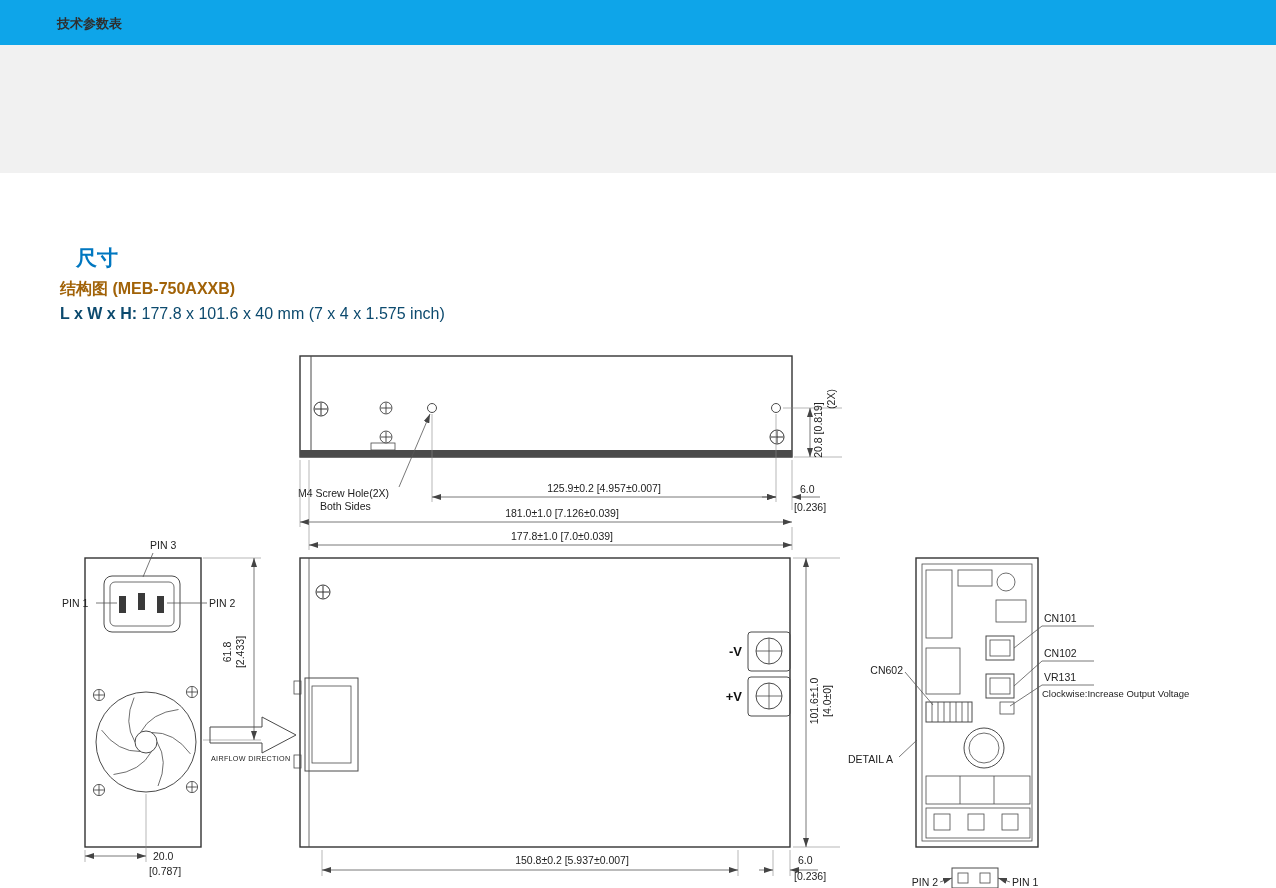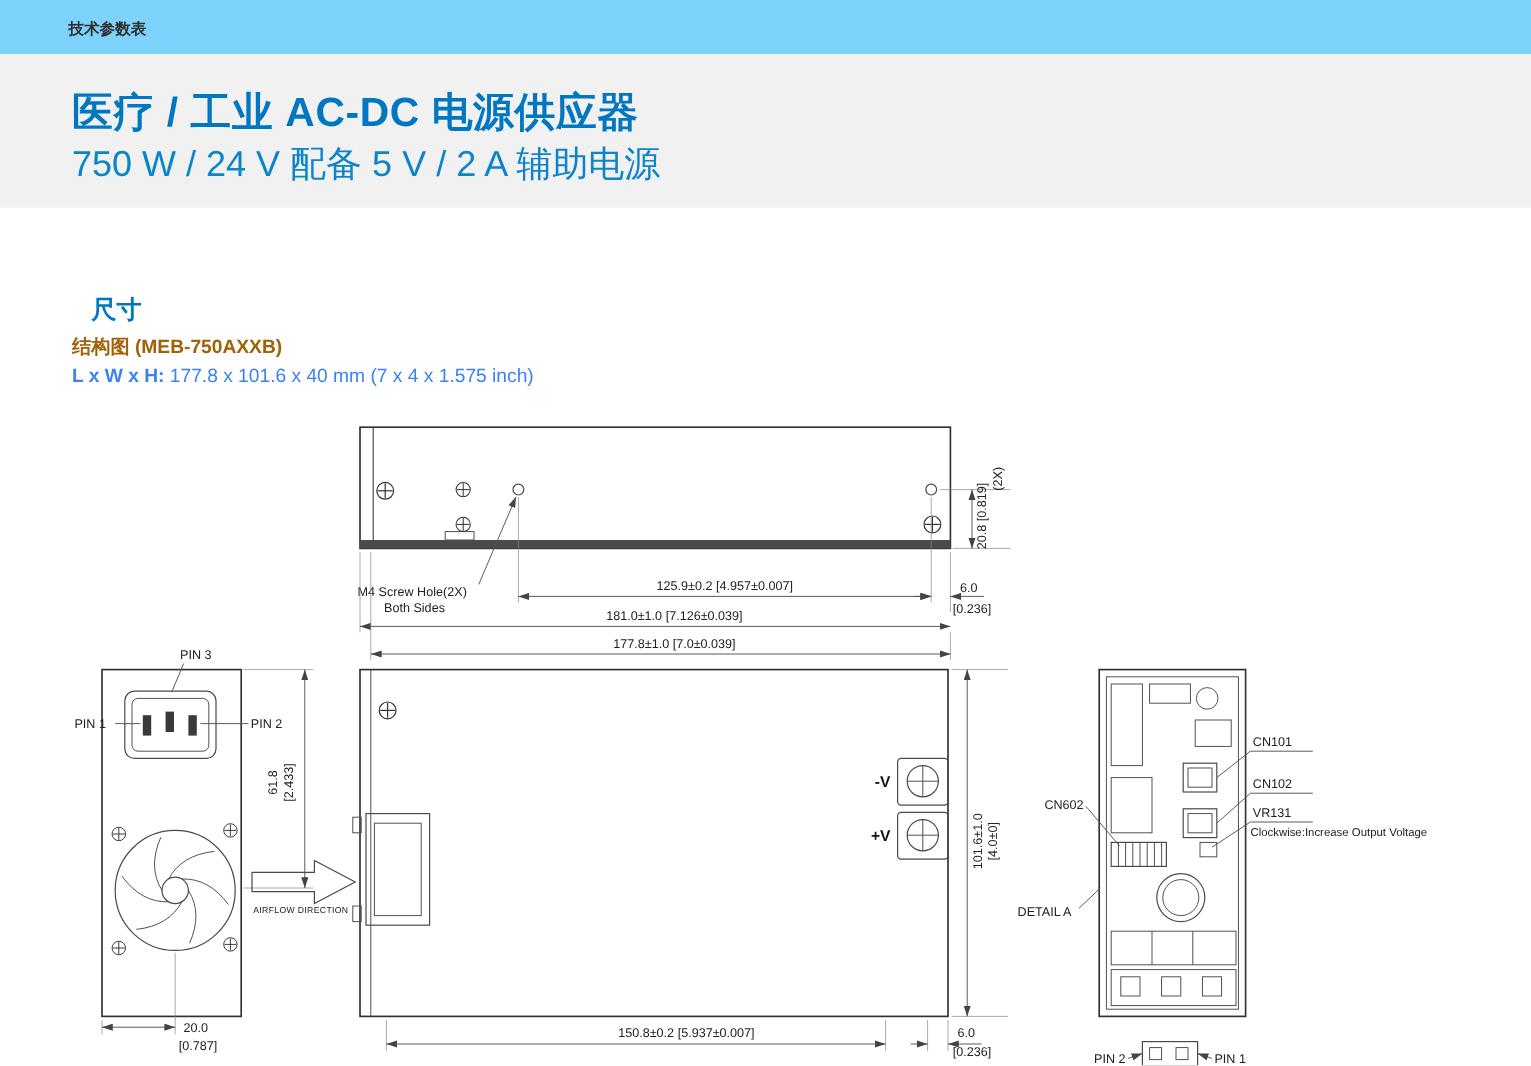--- a/index.html
+++ b/index.html
@@ -4,28 +4,28 @@
 <style>
   * { box-sizing: border-box; }
   html, body { margin: 0; padding: 0; }
   body {
     width: 1276px; height: 888px;
     position: relative; overflow: hidden;
     background: #ffffff;
     font-family: "Liberation Sans", "DejaVu Sans", sans-serif;
     color: #333;
   }
-  .topbar { position: absolute; top: 0; left: 0; width: 100%; height: 45px; background: #7dd3fc; }
+  .topbar { position: absolute; top: 0; left: 0; width: 100%; height: 45px; background: #0ea5e9; }
   .breadcrumb { position: absolute; left: 57px; top: 15px; font-size: 13px; font-weight: bold; color: #2e2e2e; }
   .titleband { position: absolute; top: 45px; left: 0; width: 100%; height: 128px; background: #f1f1f1; }
   .title { position: absolute; left: 60px; top: 26px; margin: 0; font-size: 34px; font-weight: bold; color: #0077c0; letter-spacing: .5px; white-space: nowrap; }
   .subtitle { position: absolute; left: 60px; top: 72px; margin: 0; font-size: 30px; font-weight: 400; color: #0c84c9; white-space: nowrap; }
   .section-heading { position: absolute; left: 60px; top: 228px; margin: 16px; font-size: 21px; font-weight: bold; color: #0077c0; }
   .diagram-title { position: absolute; left: 60px; top: 279px; margin: 0; font-size: 16px; font-weight: bold; color: #a16207; }
-  .lwh { position: absolute; left: 60px; top: 305px; margin: 0; font-size: 16px; color: #3b82f6; }
+  .lwh { position: absolute; left: 60px; top: 305px; margin: 0; font-size: 16px; color: #0c4a6e; }
   .lwh .b { font-weight: bold; }
   svg.drawing { position: absolute; left: 0; top: 0; }
   .outline { fill: none; stroke: #333; stroke-width: 1.4; }
   .thin  { fill: none; stroke: #4a4a4a; stroke-width: 1; }
   .thin2 { fill: none; stroke: #4a4a4a; stroke-width: .8; }
   .dim { stroke: #555; stroke-width: .8; fill: none; }
   .ext { stroke: #888; stroke-width: .6; fill: none; }
   text { font-family: "Liberation Sans", "DejaVu Sans", sans-serif; }
   .dtext   { font-size: 10.5px; fill: #222; }
   .dtext-b { font-size: 13px; font-weight: bold; fill: #111; }
@@ -33,22 +33,20 @@
   .dtext-xs{ font-size: 7.2px; fill: #222; letter-spacing: .3px; }
 </style>
 </head>
 <body>
 
 <div class="topbar">
   <div class="breadcrumb">技术参数表</div>
 </div>
 
 <div class="titleband">
-  <h1 class="title">医疗 / 工业 AC-DC 电源供应器</h1>
-  <h2 class="subtitle">750 W / 24 V 配备 5 V / 2 A 辅助电源</h2>
 </div>
 
 <h3 class="section-heading">尺寸</h3>
 <p class="diagram-title">结构图 (MEB-750AXXB)</p>
 <p class="lwh"><span class="b">L x W x H:</span><span> 177.8 x 101.6 x 40 mm (7 x 4 x 1.575 inch)</span></p>
 
 <svg class="drawing" width="1276" height="888" viewBox="0 0 1276 888">
   <defs>
     <marker id="arr" viewBox="0 0 9 6" markerWidth="9" markerHeight="6" refX="9" refY="3" orient="auto-start-reverse" markerUnits="userSpaceOnUse">
       <path d="M0,0 L9,3 L0,6 Z" fill="#444"></path>

